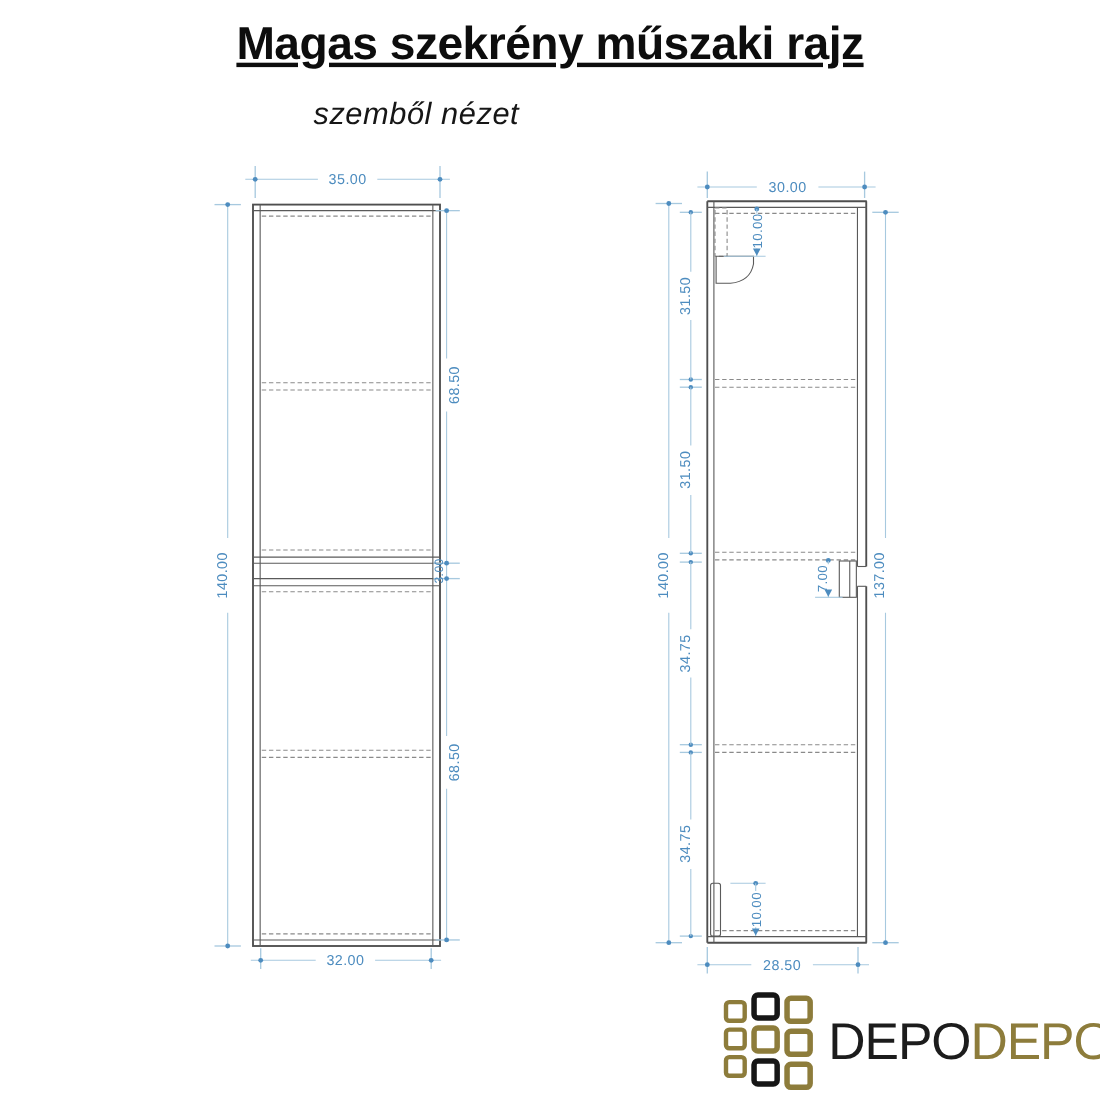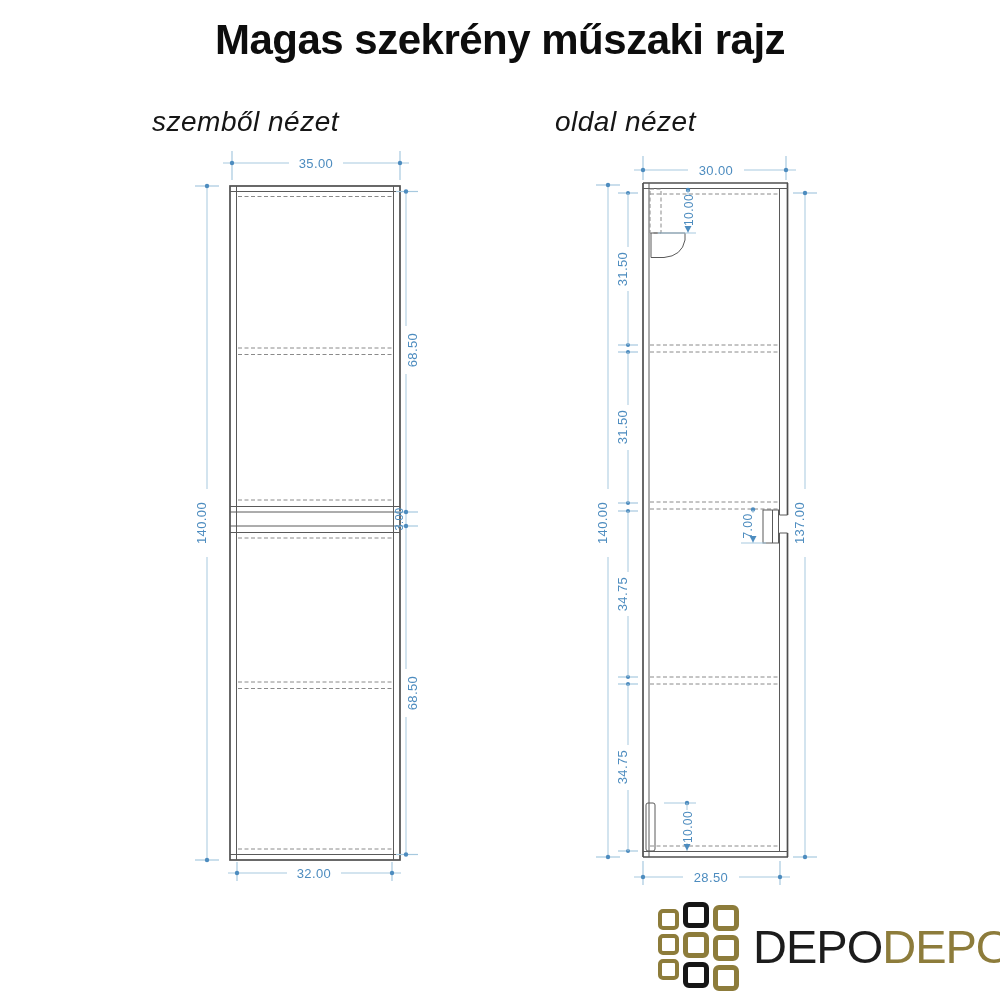--- a/index.html
+++ b/index.html
@@ -11,24 +11,24 @@
     --line2:#5a5a5a;
     --hidden:#8a8a8a;
   }
   html,body{margin:0;padding:0;background:#ffffff;}
   .page{
     position:relative;width:1000px;height:1000px;background:#ffffff;overflow:hidden;
     font-family:"Liberation Sans", sans-serif;
   }
   .title{
     position:absolute;top:16px;left:0;width:100%;text-align:center;
-    font-size:42px;font-weight:700;color:#0d0d0d;letter-spacing:-0.5px;
+    font-size:42px;font-weight:700;color:#0d0d0d;letter-spacing:-0.5px;text-decoration:underline;
   }
   .view-label{
-    position:absolute;top:106px;width:320px;text-align:left;
+    position:absolute;top:88px;width:320px;text-align:right;
     font-size:28px;font-style:italic;font-weight:500;color:#161616;letter-spacing:0.5px;
   }
   .view-label.front{left:152px;}
   .view-label.side{left:555px;}
 
   svg.drawing{position:absolute;left:0;top:0;width:1000px;height:1000px;}
 
   
   .sline{stroke:var(--line);stroke-width:1.7;fill:none;}
   .sline2{stroke:var(--line2);stroke-width:1;fill:none;}
@@ -55,21 +55,20 @@
   .logo-text{font-size:47px;font-weight:500;letter-spacing:-1px;color:#1c1c1c;white-space:nowrap;}
   .logo-text .depo{color:var(--gold);}
 </style>
 </head>
 <body>
 
 <div class="page">
 
   <div class="title">Magas szekrény műszaki rajz</div>
   <div class="view-label front">szemből nézet</div>
-  <div class="view-label side">oldal nézet</div>
 
   <svg class="drawing" viewBox="0 0 1000 1000">
 
     <g>
 
       <rect class="sline" x="230" y="186" width="170" height="674"></rect>
       <line class="sline2" x1="236.5" y1="186" x2="236.5" y2="860"></line>
       <line class="sline2" x1="393.5" y1="186" x2="393.5" y2="860"></line>
       <line class="sline2" x1="230" y1="191.5" x2="400" y2="191.5"></line>
       <line class="sline2" x1="230" y1="854.5" x2="400" y2="854.5"></line>

